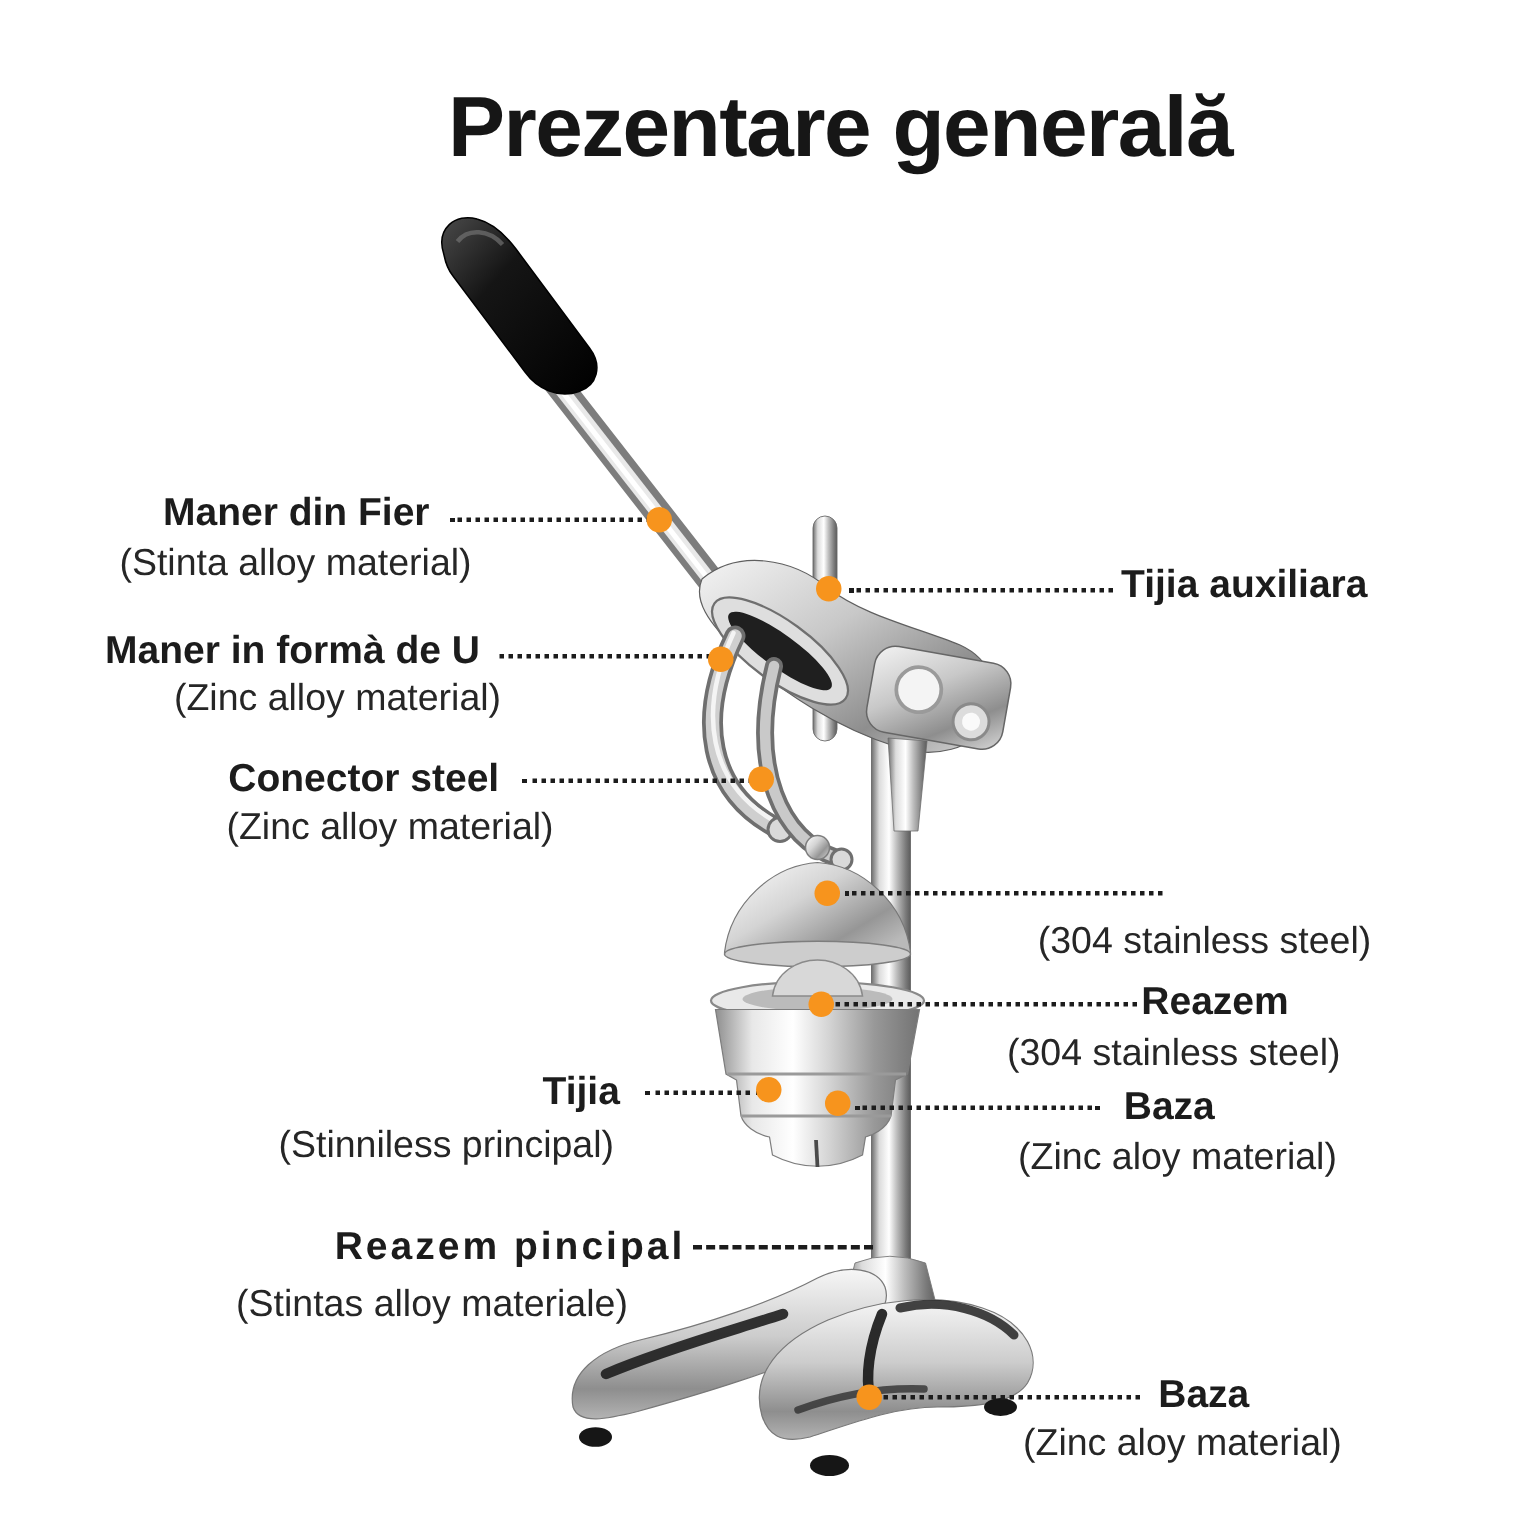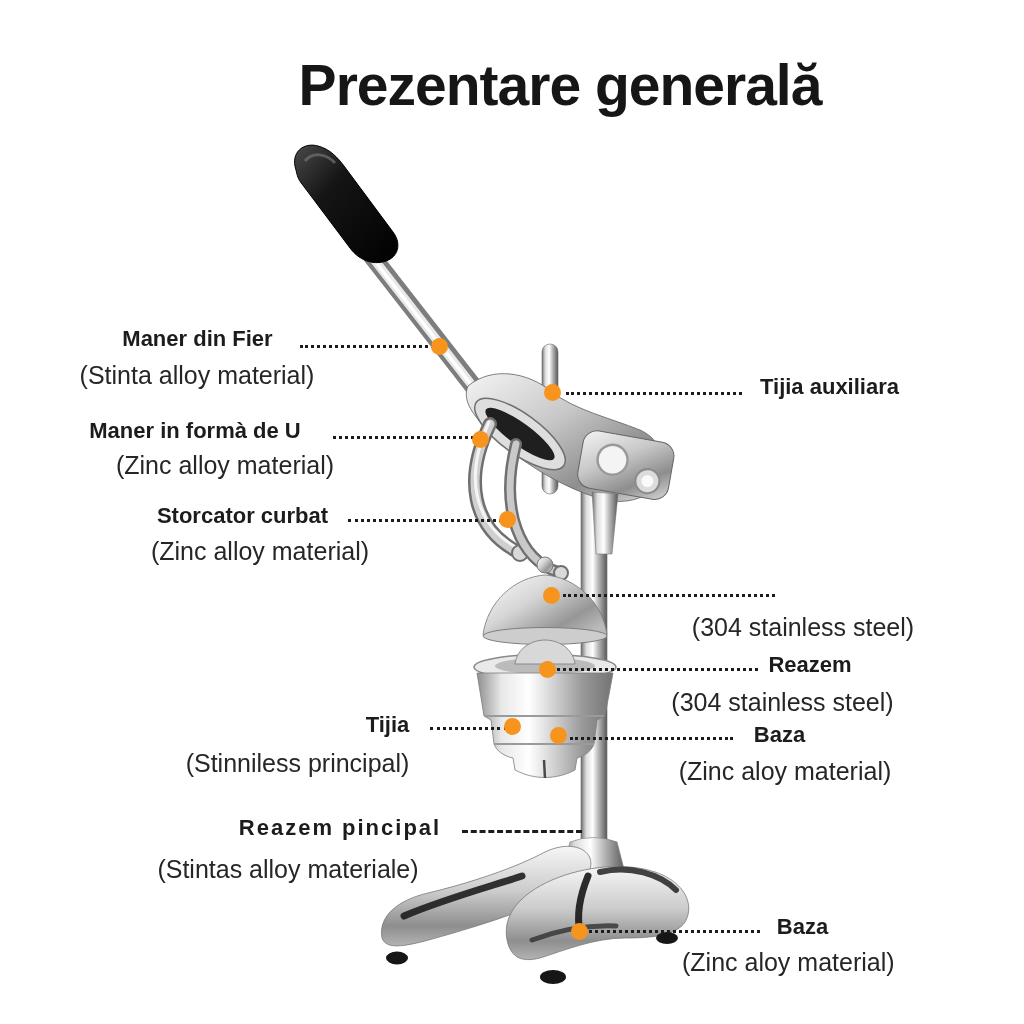--- a/index.html
+++ b/index.html
@@ -5,21 +5,21 @@
   html,body{margin:0;padding:0;background:#ffffff;}
   #stage{
     position:relative;width:1024px;height:1024px;background:#ffffff;overflow:hidden;
     font-family:"Liberation Sans", sans-serif;color:#1f1f1f;
   }
   .title{
     position:absolute;top:52px;left:0;width:1024px;text-align:center;
     font-size:57px;font-weight:700;letter-spacing:-1px;color:#161616;margin-left:48px;
   }
   .part-name{
-    position:absolute;font-weight:700;font-size:22px;text-align:center;
+    position:absolute;font-weight:700;font-size:26px;text-align:center;
     white-space:nowrap;color:#1c1c1c;
   }
   .part-sub{
     position:absolute;font-weight:400;font-size:25px;text-align:center;
     white-space:nowrap;color:#262626;
   }
   .leader{position:absolute;height:0;border-top:3px dotted #1c1c1c;}
   .leader.dashed{border-top:3px dashed #1c1c1c;}
   .dot{
     position:absolute;width:17px;height:17px;border-radius:50%;
@@ -182,21 +182,21 @@
   <div class="dot" style="left:539px;top:661px;background:#F7941D;"></div>
   <div class="dot" style="left:550px;top:727px;background:#F7941D;"></div>
   <div class="dot" style="left:571px;top:923px;background:#F7941D;"></div>
 
   <div class="part-name" style="left:80px;top:326px;width:235px;">Maner din Fier</div>
   <div class="part-sub" style="left:72px;top:361px;width:250px;">(Stinta alloy material)</div>
 
   <div class="part-name" style="left:60px;top:418px;width:270px;">Maner in formà de U</div>
   <div class="part-sub" style="left:105px;top:451px;width:240px;">(Zinc alloy material)</div>
 
-  <div class="part-name" style="left:130px;top:503px;width:225px;">Storcator curbat</div>
+  <div class="part-name" style="left:130px;top:503px;width:225px;">Conector steel</div>
   <div class="part-sub" style="left:145px;top:537px;width:230px;">(Zinc alloy material)</div>
 
   <div class="part-name" style="left:345px;top:712px;width:85px;">Tijia</div>
   <div class="part-sub" style="left:175px;top:749px;width:245px;">(Stinniless principal)</div>
 
   <div class="part-name" style="left:220px;top:815px;width:240px;letter-spacing:2px;">Reazem pincipal</div>
   <div class="part-sub" style="left:148px;top:855px;width:280px;">(Stintas alloy materiale)</div>
 
   <div class="part-name" style="left:742px;top:374px;width:175px;">Tijia auxiliara</div>
 

